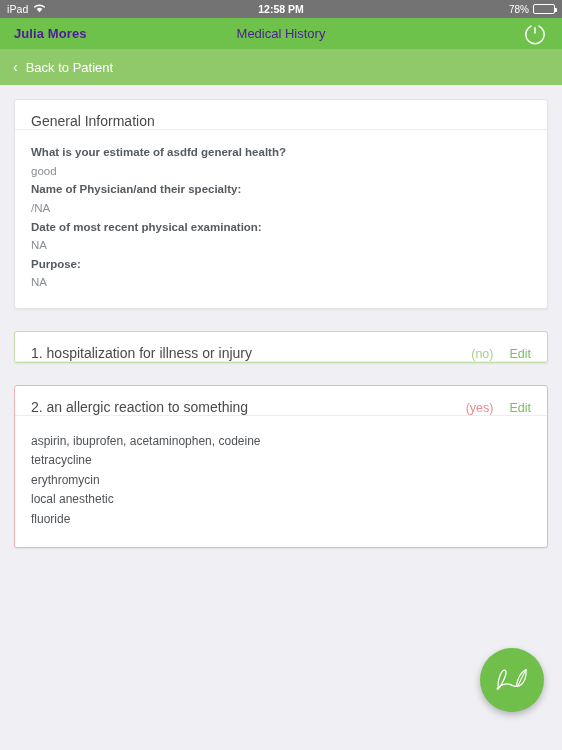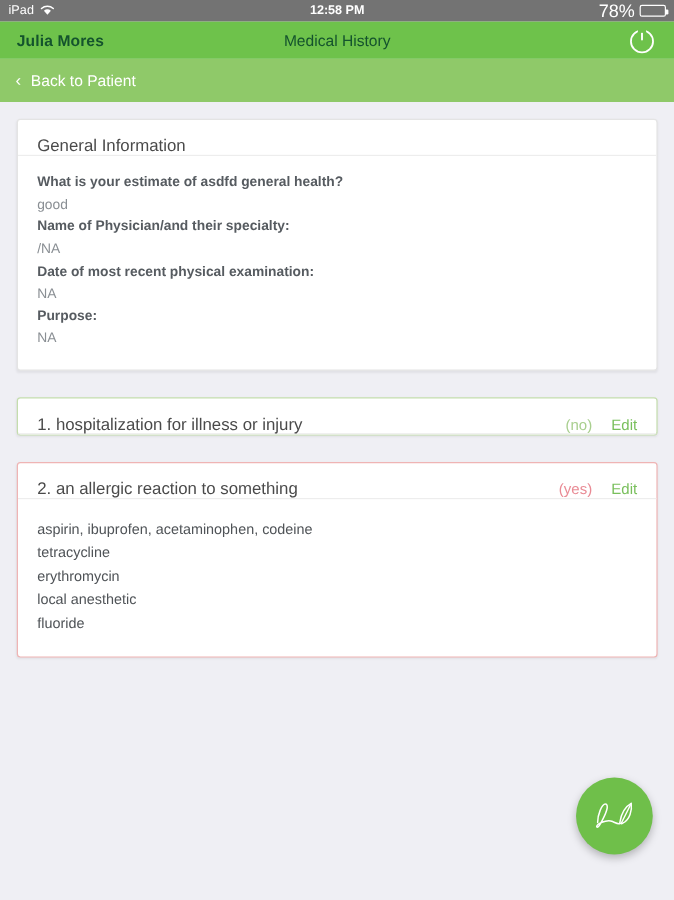--- a/index.html
+++ b/index.html
@@ -41,21 +41,21 @@
     text-align: center;
     font-size: 10.5px;
     font-weight: bold;
     pointer-events: none;
   }
   .status-right {
     margin-left: auto;
     display: flex;
     align-items: center;
     gap: 4px;
-    font-size: 15px;
+    font-size: 10px;
     z-index: 2;
   }
   .battery {
     width: 22px; height: 10px;
     border: 1px solid #ffffff;
     border-radius: 2px;
     position: relative;
     padding: 1px;
   }
   .battery::after {
@@ -73,21 +73,21 @@
     border-radius: 1px;
   }
 
   
   .app-header {
     height: 31px;
     background: #6ec24b;
     display: flex;
     align-items: center;
     padding: 0 14px;
-    color: #14532d;
+    color: #4c1d95;
     position: relative;
     justify-content: center;
   }
   .patient-name {
     font-size: 13px;
     font-weight: bold;
     letter-spacing: 0.1px;
   }
   .header-title {
     position: absolute;

